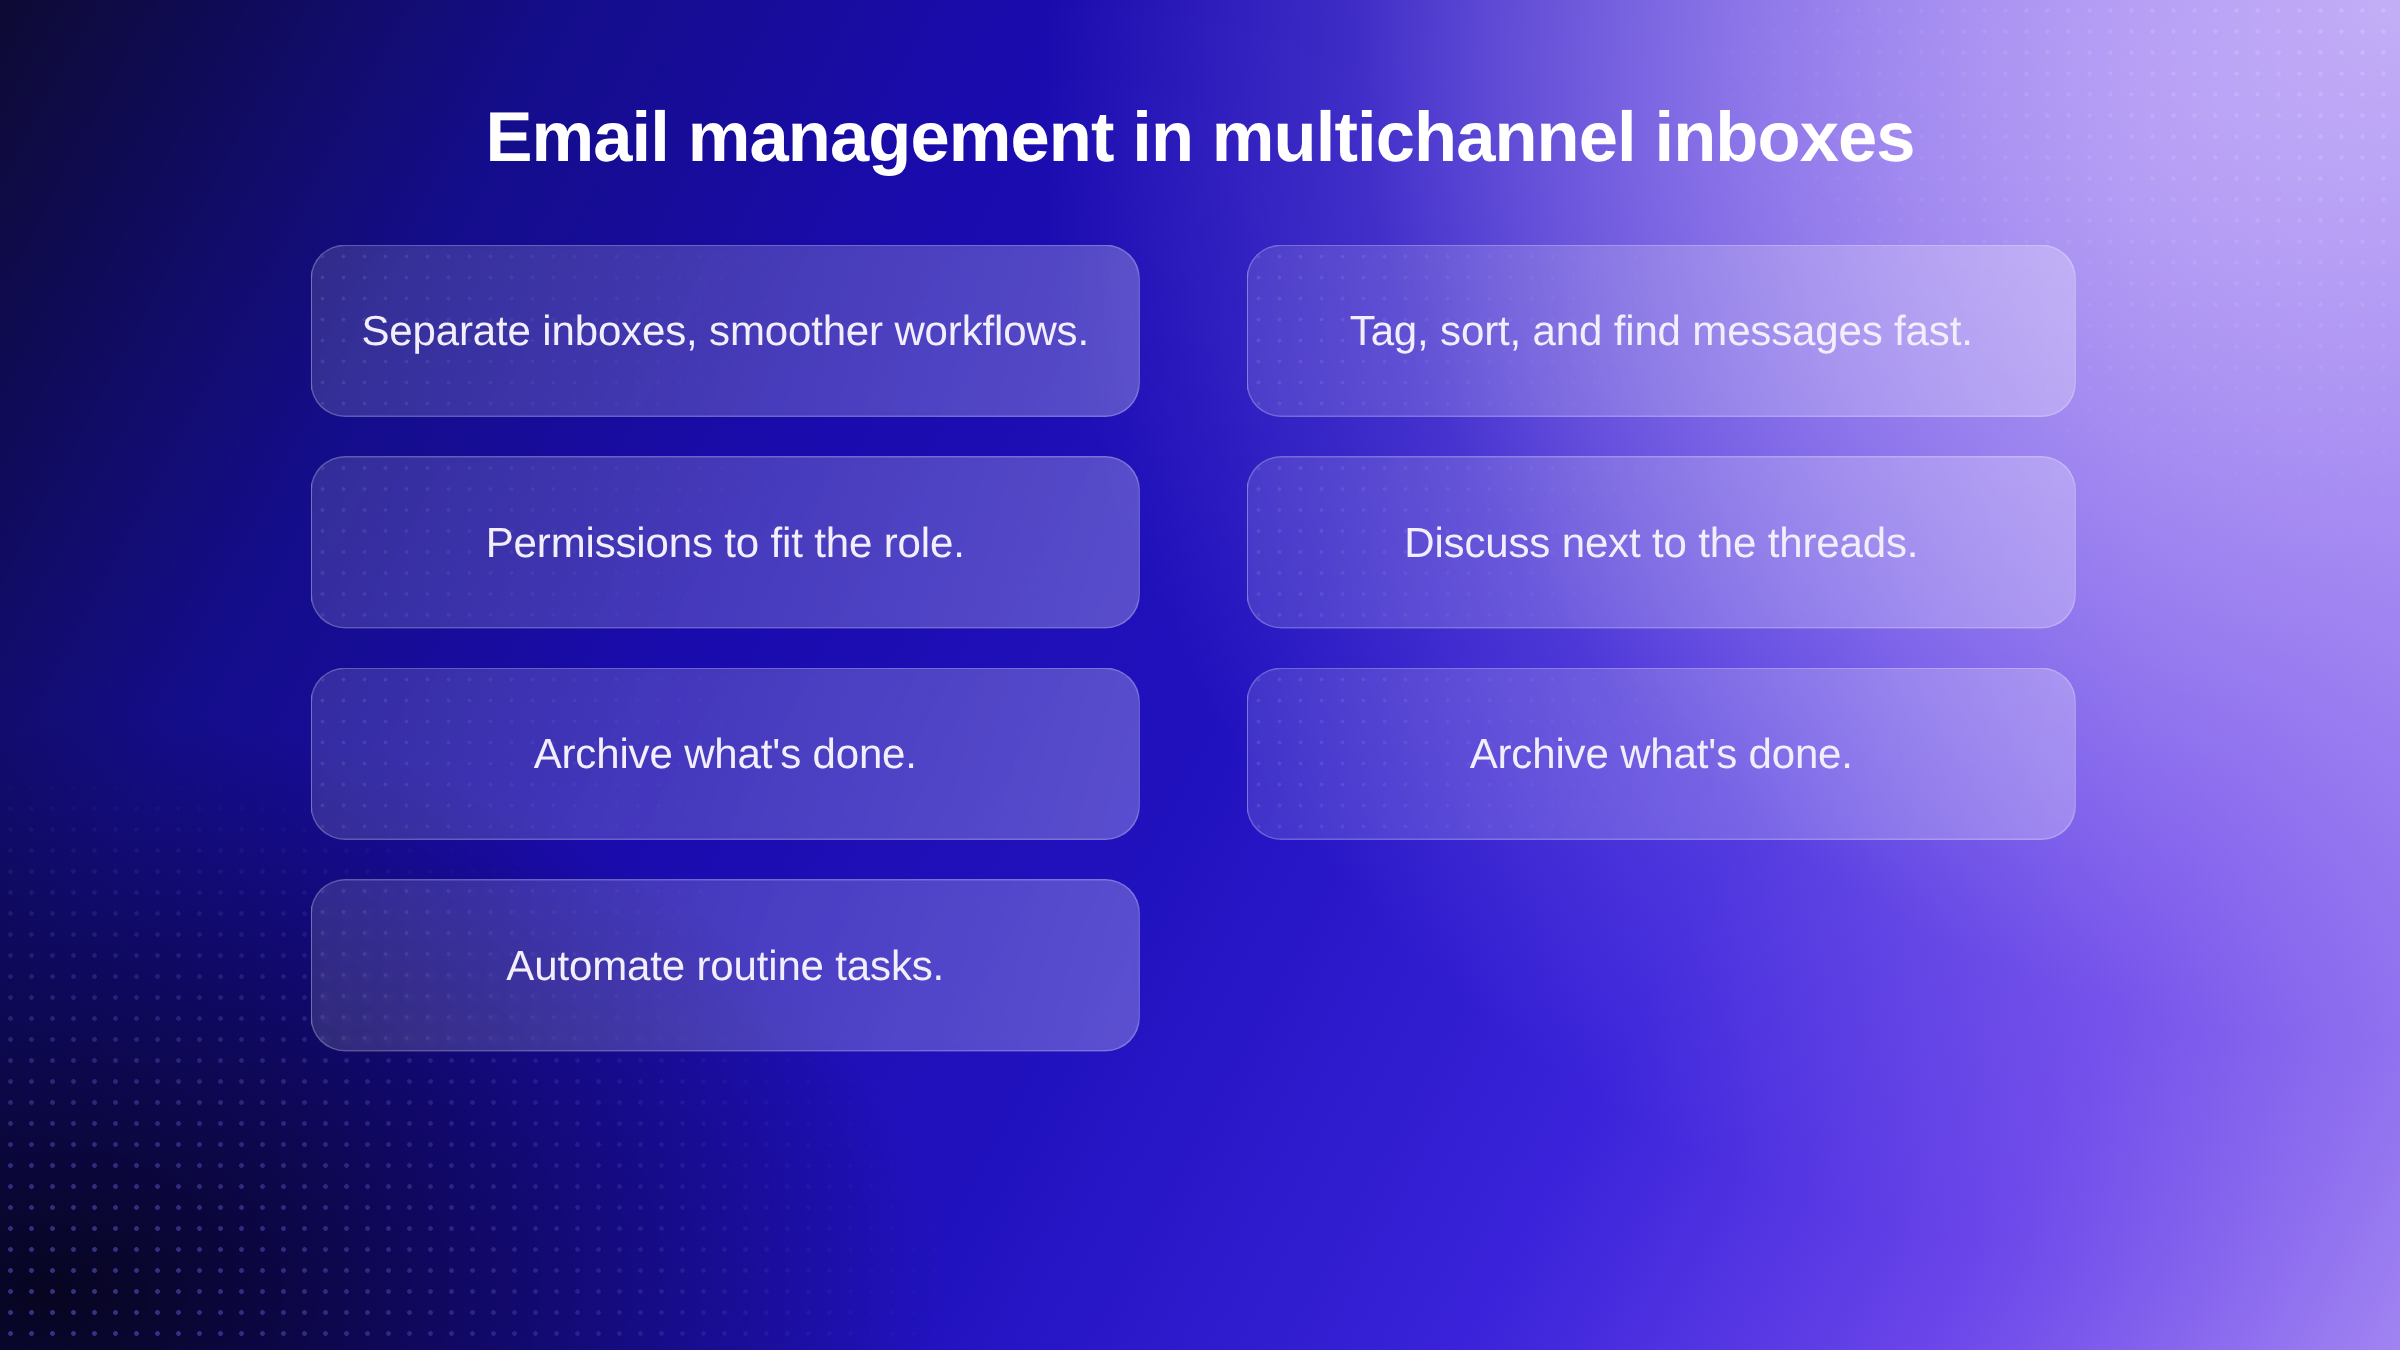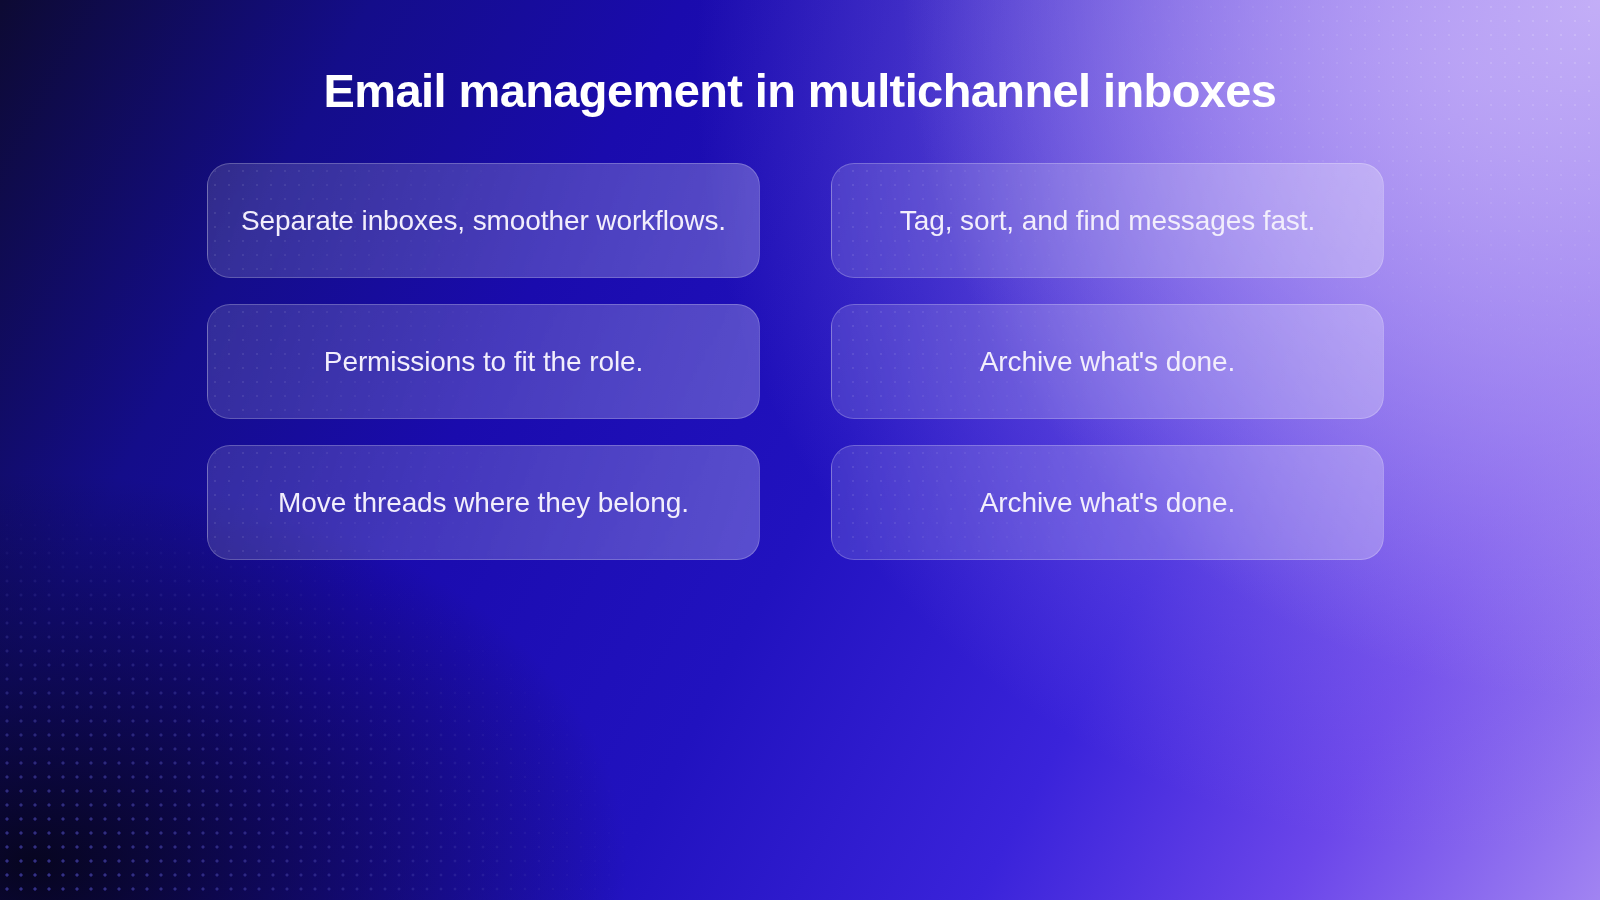--- a/index.html
+++ b/index.html
@@ -130,30 +130,33 @@
     </div>
 
     <div class="card">
       <div class="card-label">Tag, sort, and find messages fast.</div>
     </div>
 
     <div class="card">
       <div class="card-label">Permissions to fit the role.</div>
     </div>
 
+    <div class="card">
+      <div class="card-label">Discuss next to the threads.</div>
+    </div>
 
     <div class="card">
       <div class="card-label">Archive what's done.</div>
     </div>
 
 
-    <div class="card">
-      <div class="card-label">Move threads where they belong.</div>
-    </div>
 
 
     <div class="card">
       <div class="card-label">Archive what's done.</div>
     </div>
 
+    <div class="card">
+      <div class="card-label">Automate routine tasks.</div>
+    </div>
 
   </div>
 </div>
 
 </body></html>

